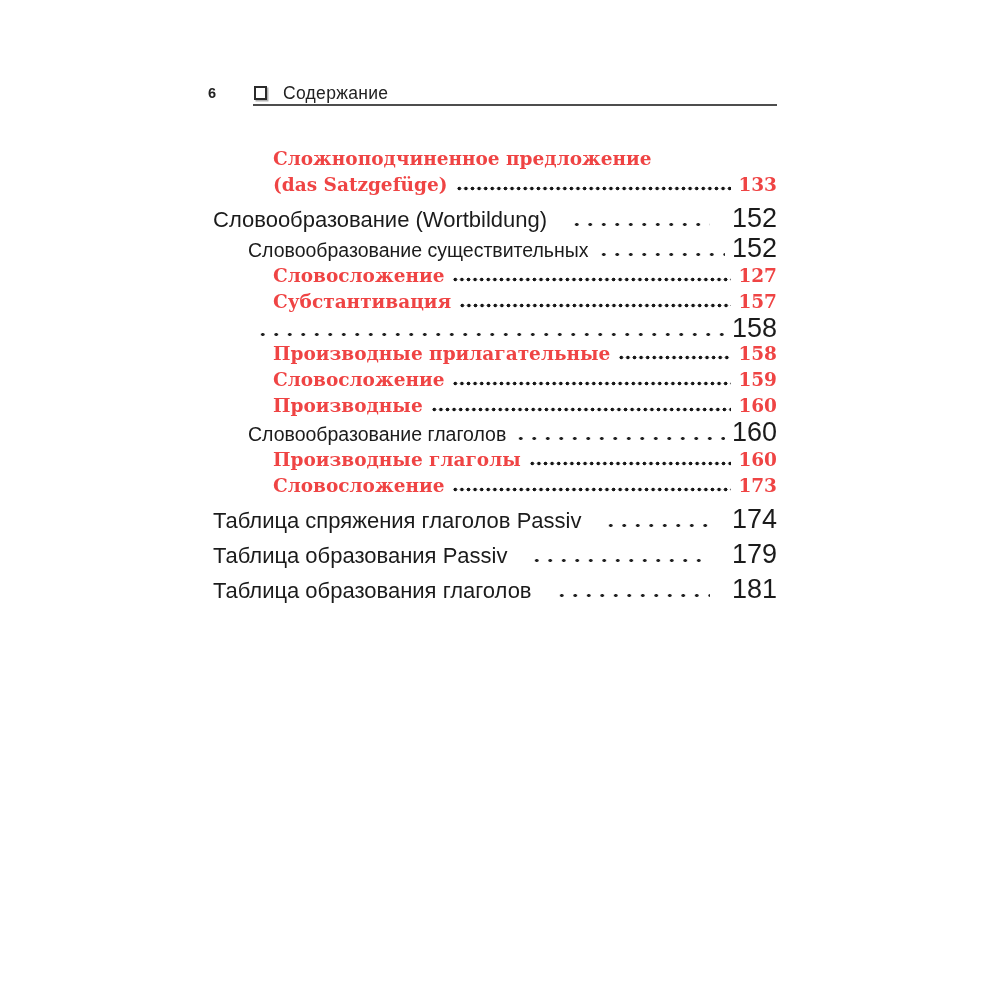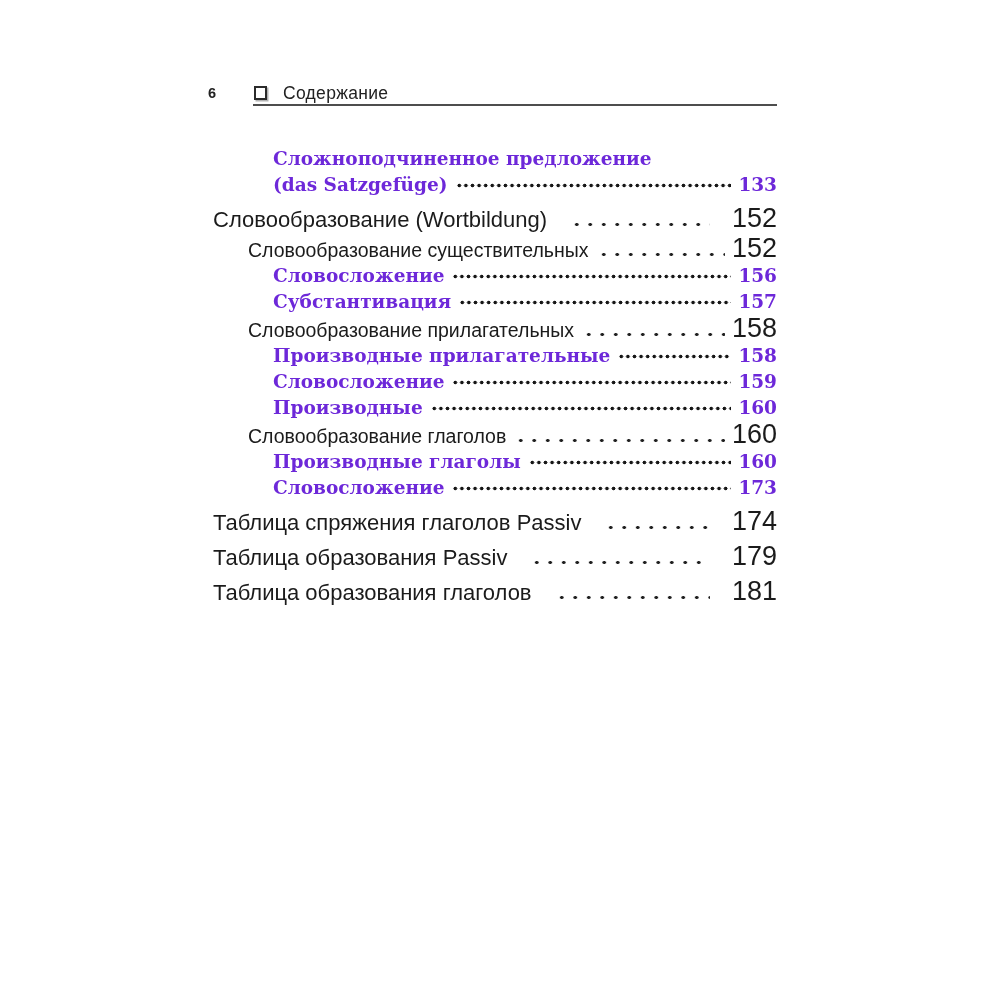--- a/index.html
+++ b/index.html
@@ -67,22 +67,21 @@
   .row.level-1 { margin-top: 7px; margin-bottom: 2px; gap: 15px; }
   .row.level-2 { padding-left: 35px; }
   .row.level-3 { padding-left: 60px; }
 
   .row.font-sans.level-1 { font-size: 22px; }
   .row.font-sans.level-2 { font-size: 19.5px; }
   .row.font-serif {
     font-family: "DejaVu Serif", serif;
     font-weight: bold;
     font-size: 18.5px;
-    color: #6d28d9;
-    align-items: center;
+    color: #ef4444;
   }
   .row.font-sans .page-num { font-size: 27px; }
 
   .label { flex: 0 0 auto; }
   .page-num { flex: 0 0 auto; text-align: right; }
 
   .leader {
     flex: 1 1 auto;
     height: 5px;
     margin: 0 7px 0 8px;
@@ -126,29 +125,28 @@
         <span class="page-num">152</span>
       </div>
       <div class="row level-2 font-sans">
         <span class="label">Словообразование существительных</span>
         <span class="leader sparse"></span>
         <span class="page-num">152</span>
       </div>
       <div class="row level-3 font-serif">
         <span class="label">Словосложение</span>
         <span class="leader dense"></span>
-        <span class="page-num">156</span>
+        <span class="page-num">127</span>
       </div>
       <div class="row level-3 font-serif">
         <span class="label">Субстантивация</span>
         <span class="leader dense"></span>
         <span class="page-num">157</span>
       </div>
       <div class="row level-2 font-sans">
-        <span class="label">Словообразование прилагательных</span>
         <span class="leader sparse"></span>
         <span class="page-num">158</span>
       </div>
       <div class="row level-3 font-serif">
         <span class="label">Производные прилагательные</span>
         <span class="leader dense"></span>
         <span class="page-num">158</span>
       </div>
       <div class="row level-3 font-serif">
         <span class="label">Словосложение</span>

